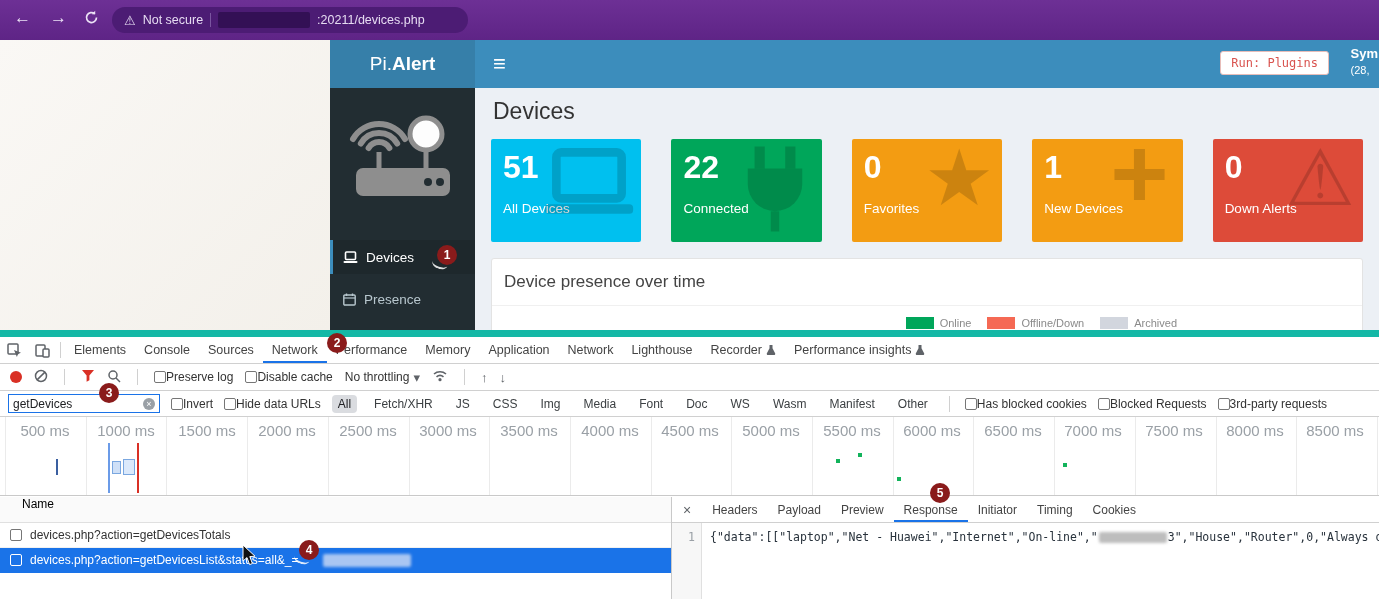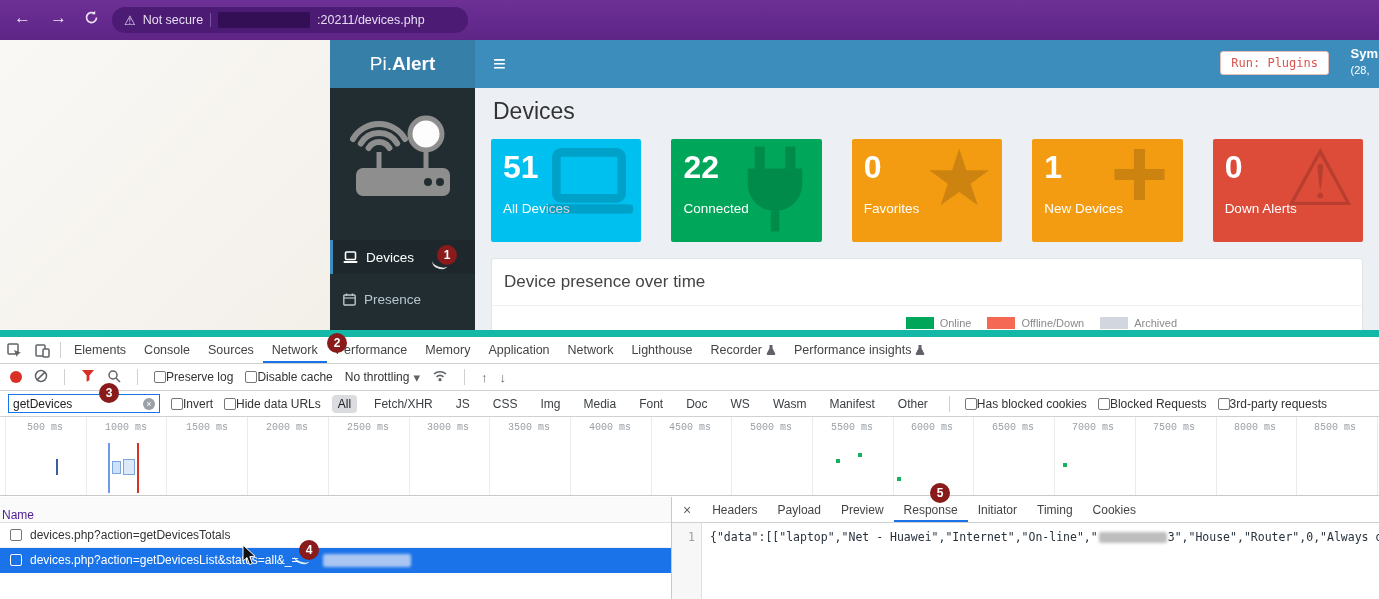--- a/index.html
+++ b/index.html
@@ -84,28 +84,28 @@
   .filter-box { width: 152px; height: 19px; border: 1px solid #1a73e8; display: flex; align-items: center;
     justify-content: space-between; padding: 0 4px; font-size: 12px; color: #202124; background: #fff; }
   .clear-circle { width: 12px; height: 12px; border-radius: 50%; background: #9aa0a6; color: #fff;
     font-size: 9px; line-height: 12px; text-align: center; }
   .chip { padding: 2px 6px; border-radius: 4px; color: #3c4043; }
   .chip.sel { background: #dadce0; color: #202124; }
 
   .dt-overview { position: relative; height: 79px; border-bottom: 1px solid #c9c9c9; background:
     repeating-linear-gradient(to right, #ebebeb 0 1px, transparent 1px 80.7px);
     background-position: 5px 0; overflow: hidden; }
-  .tl-label { position: absolute; top: 5px; transform: translateX(-50%); font-size: 10px; color: #9aa0a6;
-    white-space: nowrap; font-family: Liberation Mono, monospace; }
+  .tl-label { position: absolute; top: 5px; transform: translateX(-50%); font-size: 15px; color: #9aa0a6;
+    white-space: nowrap; }
   .mk { position: absolute; }
 
   .dt-bottom { position: absolute; top: 160px; left: 0; right: 0; bottom: 0; }
   .req-panel { position: absolute; left: 0; top: 0; width: 672px; bottom: 0; border-right: 1px solid #c9c9c9; }
   .req-header { height: 26px; border-bottom: 1px solid #e0e0e0; background: #fafafa; display: flex;
-    align-items: flex-end; padding-left: 2px; color: #4c1d95; }
+    align-items: flex-start; padding-left: 22px; color: #000000; }
   .req-row { height: 25px; display: flex; align-items: center; gap: 8px; padding-left: 10px;
     border-bottom: 1px solid #f1f1f1; color: #333; white-space: nowrap; }
   .req-row.selected { background: #1a73e8; color: #fff; border-bottom-color: #1a73e8; }
   .req-row.selected .cb { border-color: #fff; background: transparent; }
   .redact-blur { width: 88px; height: 13px; background: #a9c6f2; border-radius: 2px; filter: blur(1.5px);
     margin-left: 16px; }
 
   .resp-panel { position: absolute; left: 672px; right: 0; top: 0; bottom: 0; }
   .resp-tabs { height: 26px; border-bottom: 1px solid #d0d0d0; display: flex; align-items: stretch; }
   .resp-close { display: flex; align-items: center; padding: 0 11px; color: #5f6368; font-size: 14px; }

